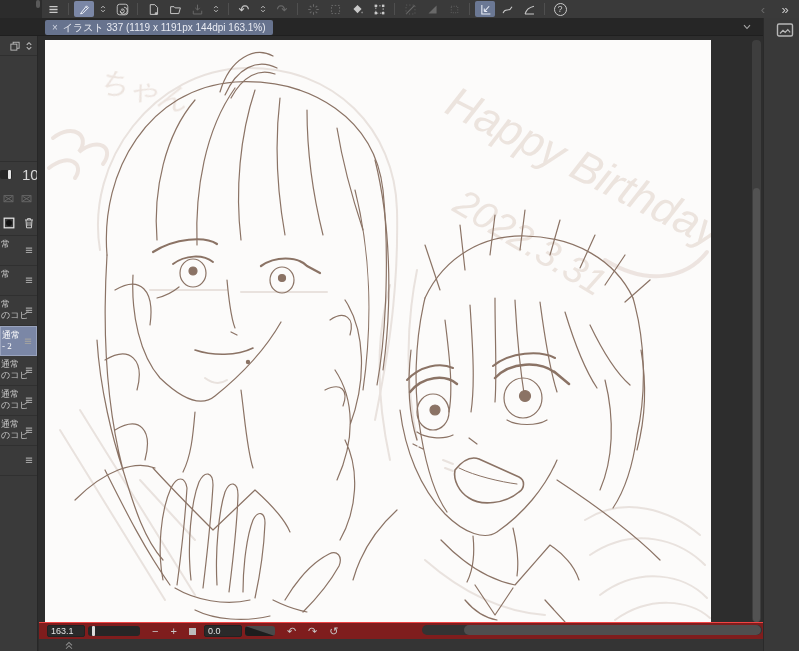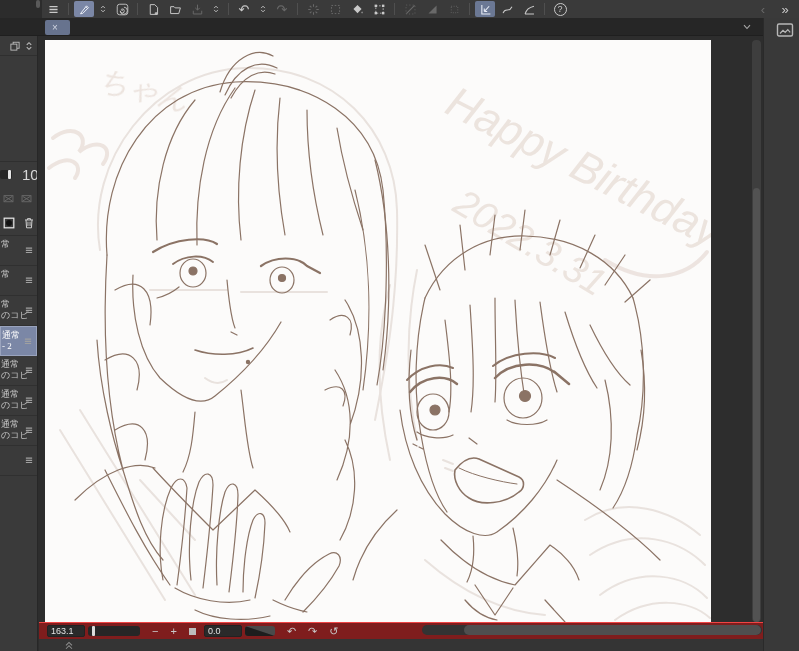--- a/index.html
+++ b/index.html
@@ -295,20 +295,21 @@
         <span>‹</span>
       </div>
     <div class="tbtn glyphbtn" style="margin-right:4px;">
         <span>»</span>
       </div>
   </div>
 
   <div class="tabbar">
     <div class="tab">
       <span class="close">×</span>
+      <span>イラスト 337 (1119 x 1191px 144dpi 163.1%)</span>
     </div>
     <div class="tab-chev">
         <svg>
           <use href="#i-chevd"></use>
         </svg>
       </div>
   </div>
 
   <div class="leftpanel">
     <div class="lp-head">

